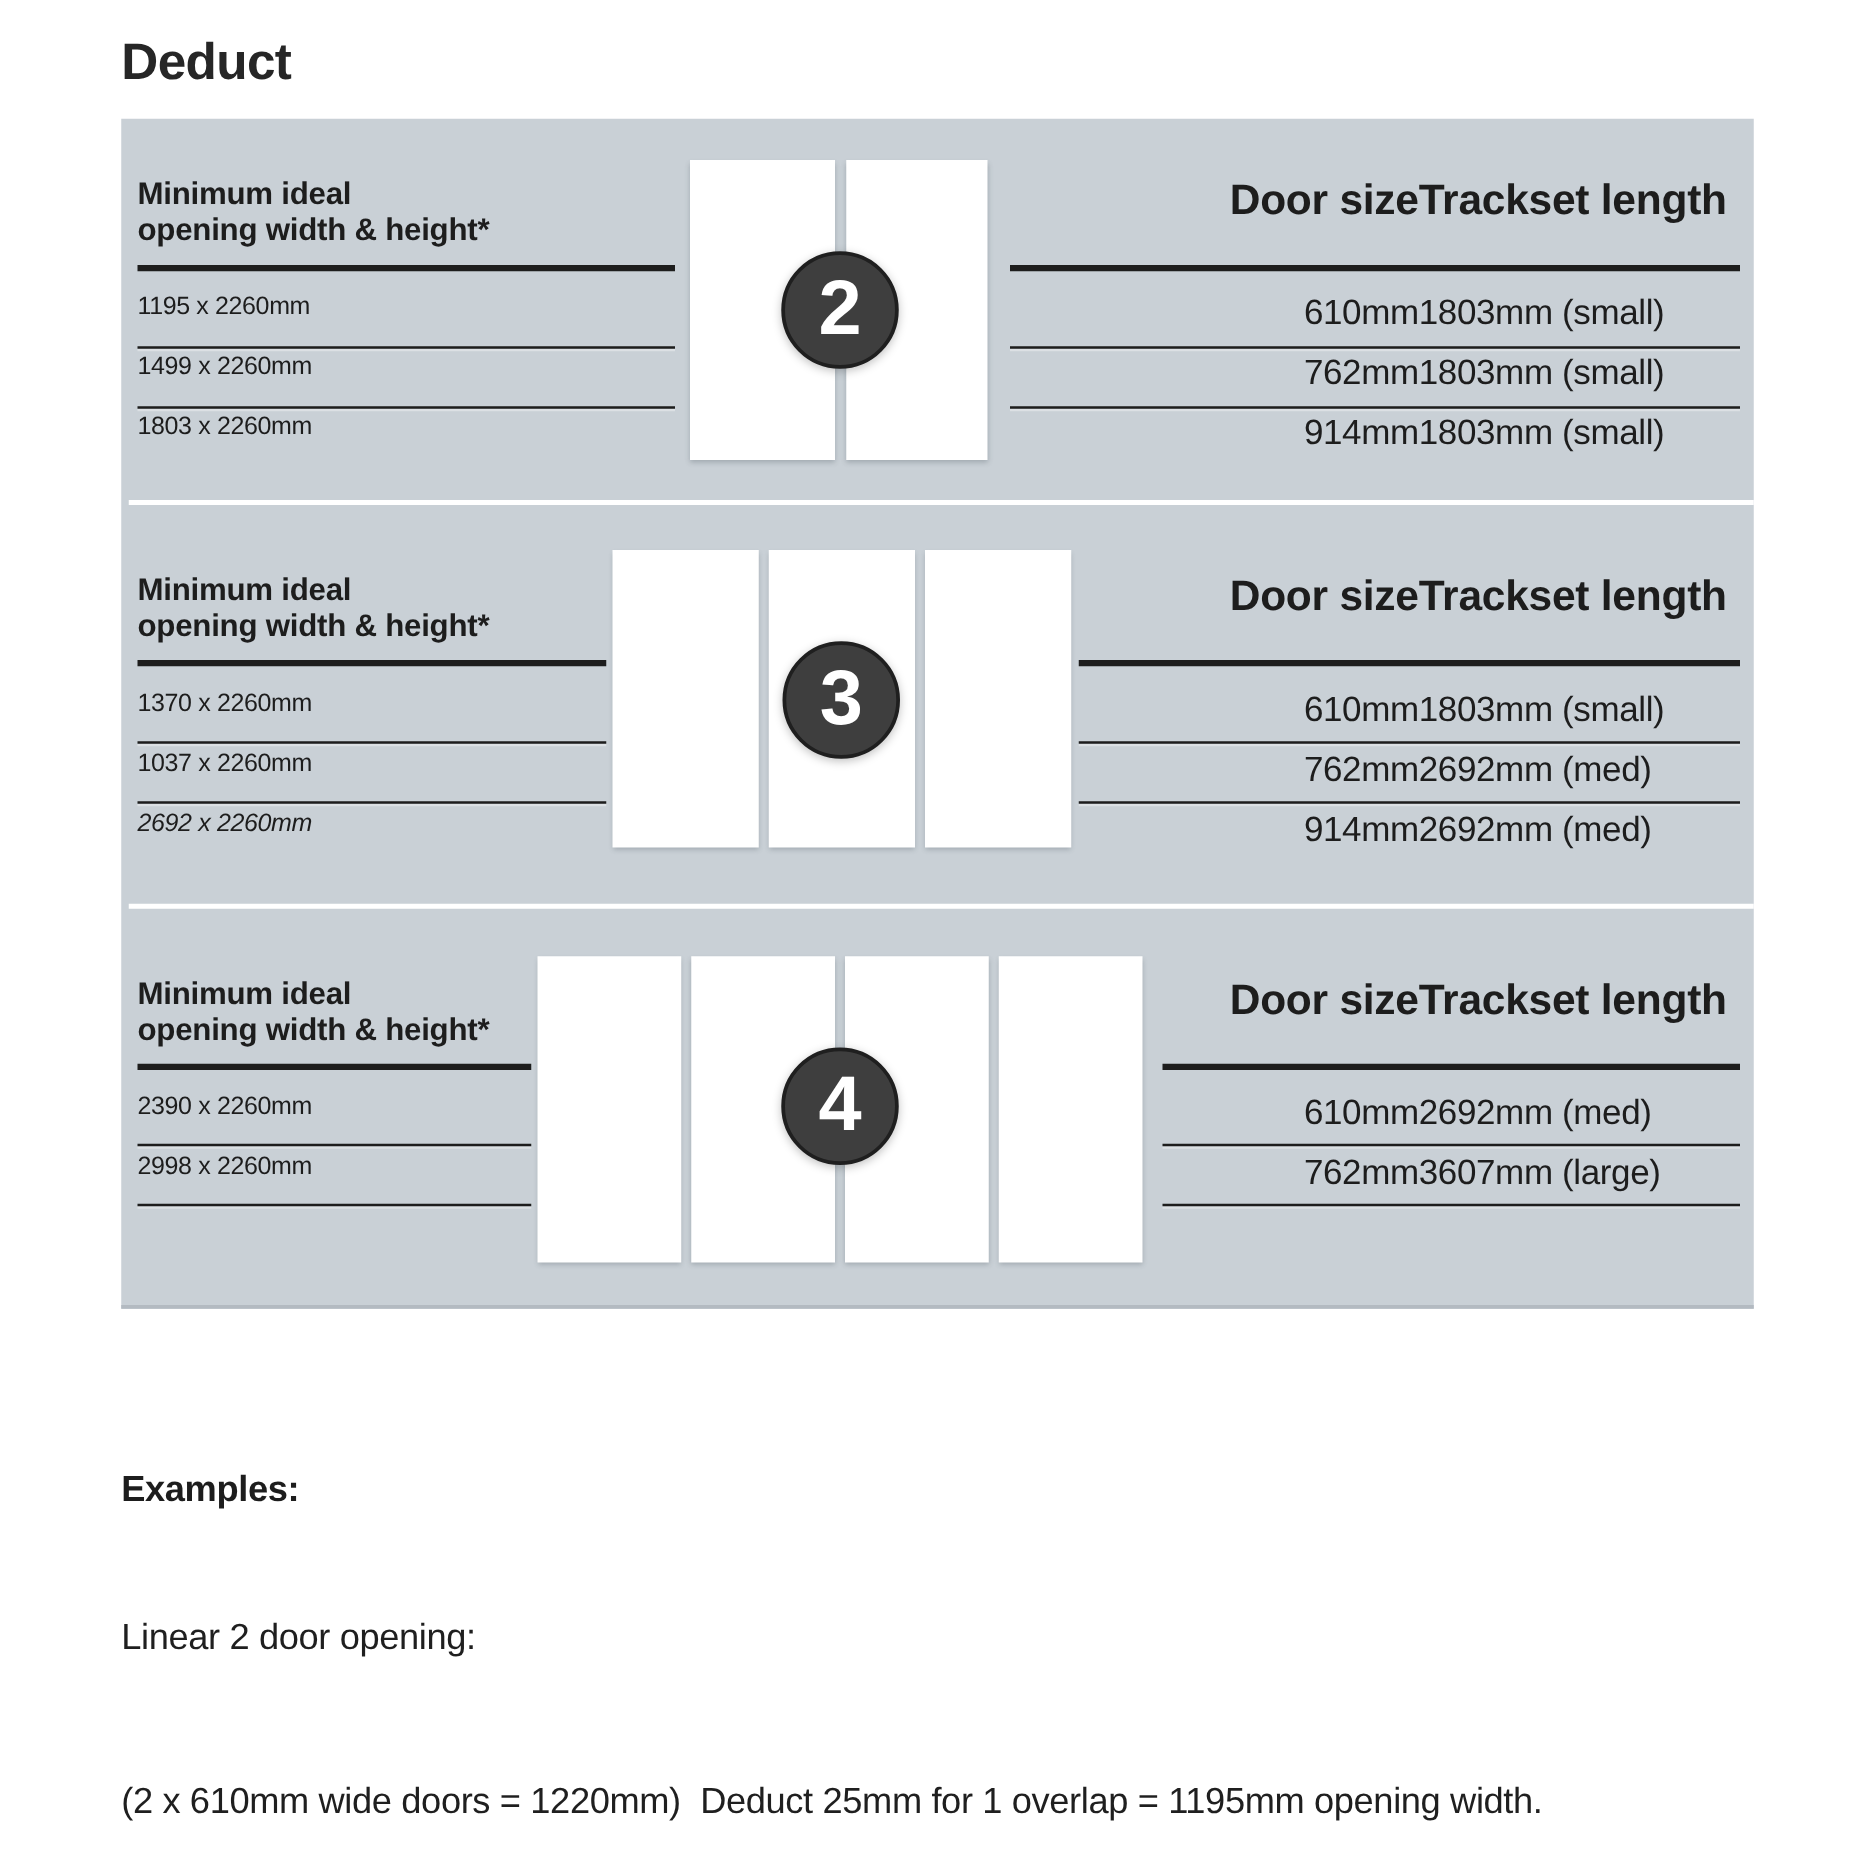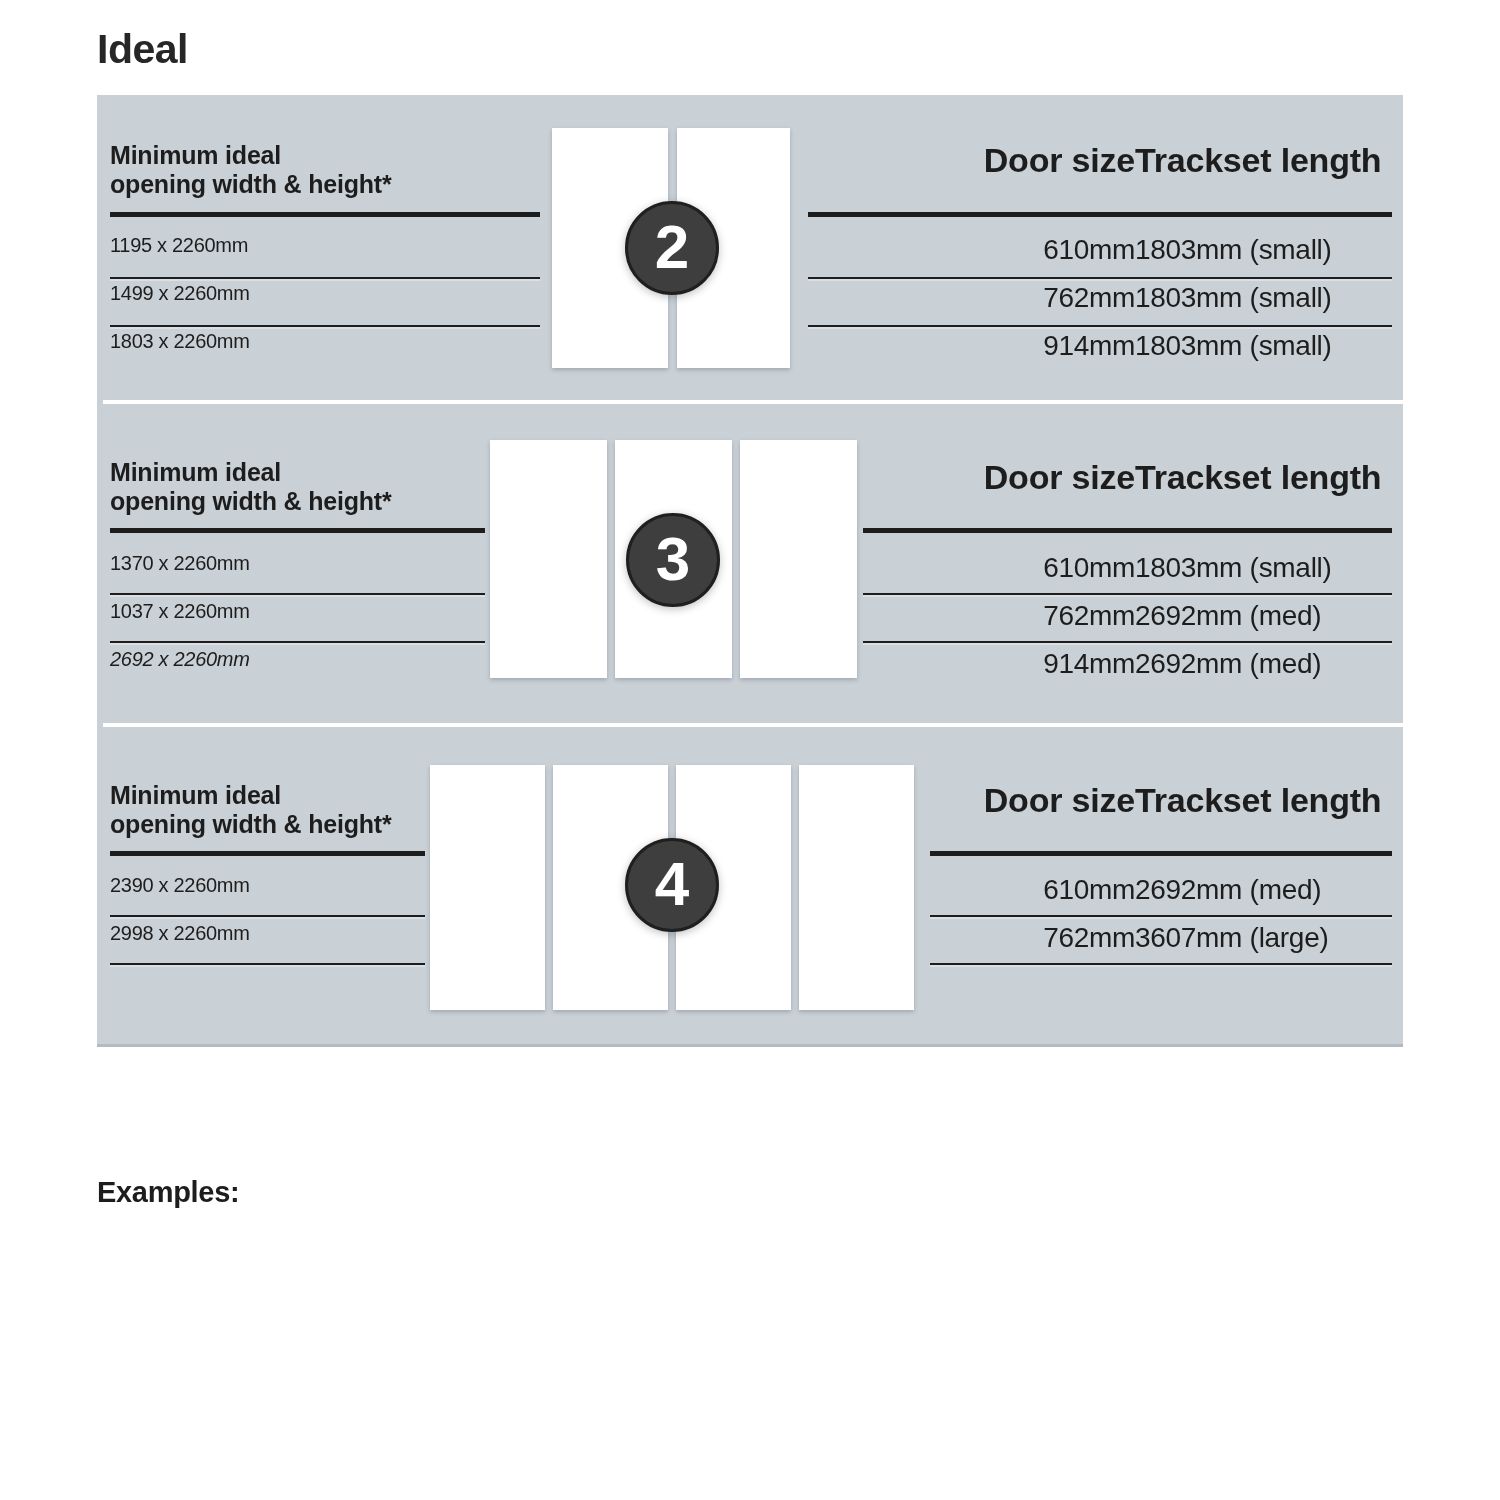--- a/index.html
+++ b/index.html
@@ -49,21 +49,21 @@
   .examples{
     position:absolute;left:97px;top:1202px;font-size:29px;line-height:43.5px;
     letter-spacing:-0.3px;white-space:pre-wrap;color:#1f1f1f;
   }
 </style>
 </head>
 <body>
 
 <div id="stage">
 
-  <div class="page-title">Ideal</div>
+  <div class="page-title">Deduct</div>
 
   <div class="panel">
 
     <div class="sec">
       <div class="min-header" style="left:13px;top:46px;">
         <div>Minimum ideal</div>
         <div>opening width &amp; height*</div>
       </div>
       <div class="rule-thick" style="left:13px;top:117px;width:430px;"></div>
       <div class="opening" style="left:13px;top:139px;">1195 x 2260mm</div>
@@ -178,19 +178,21 @@
       </div>
       <div class="rule-thin" style="left:833px;top:868px;width:462px;"></div>
     </div>
 
   </div>
 
 
   <div class="examples-heading">Examples:</div>
 
   <div class="examples">
+    <div>Linear 2 door opening:</div>
+    <div>(2 x 610mm wide doors = 1220mm)  Deduct 25mm for 1 overlap = 1195mm opening width.</div>
     
     
     
     
   </div>
 
 </div>
 
 </body></html>

